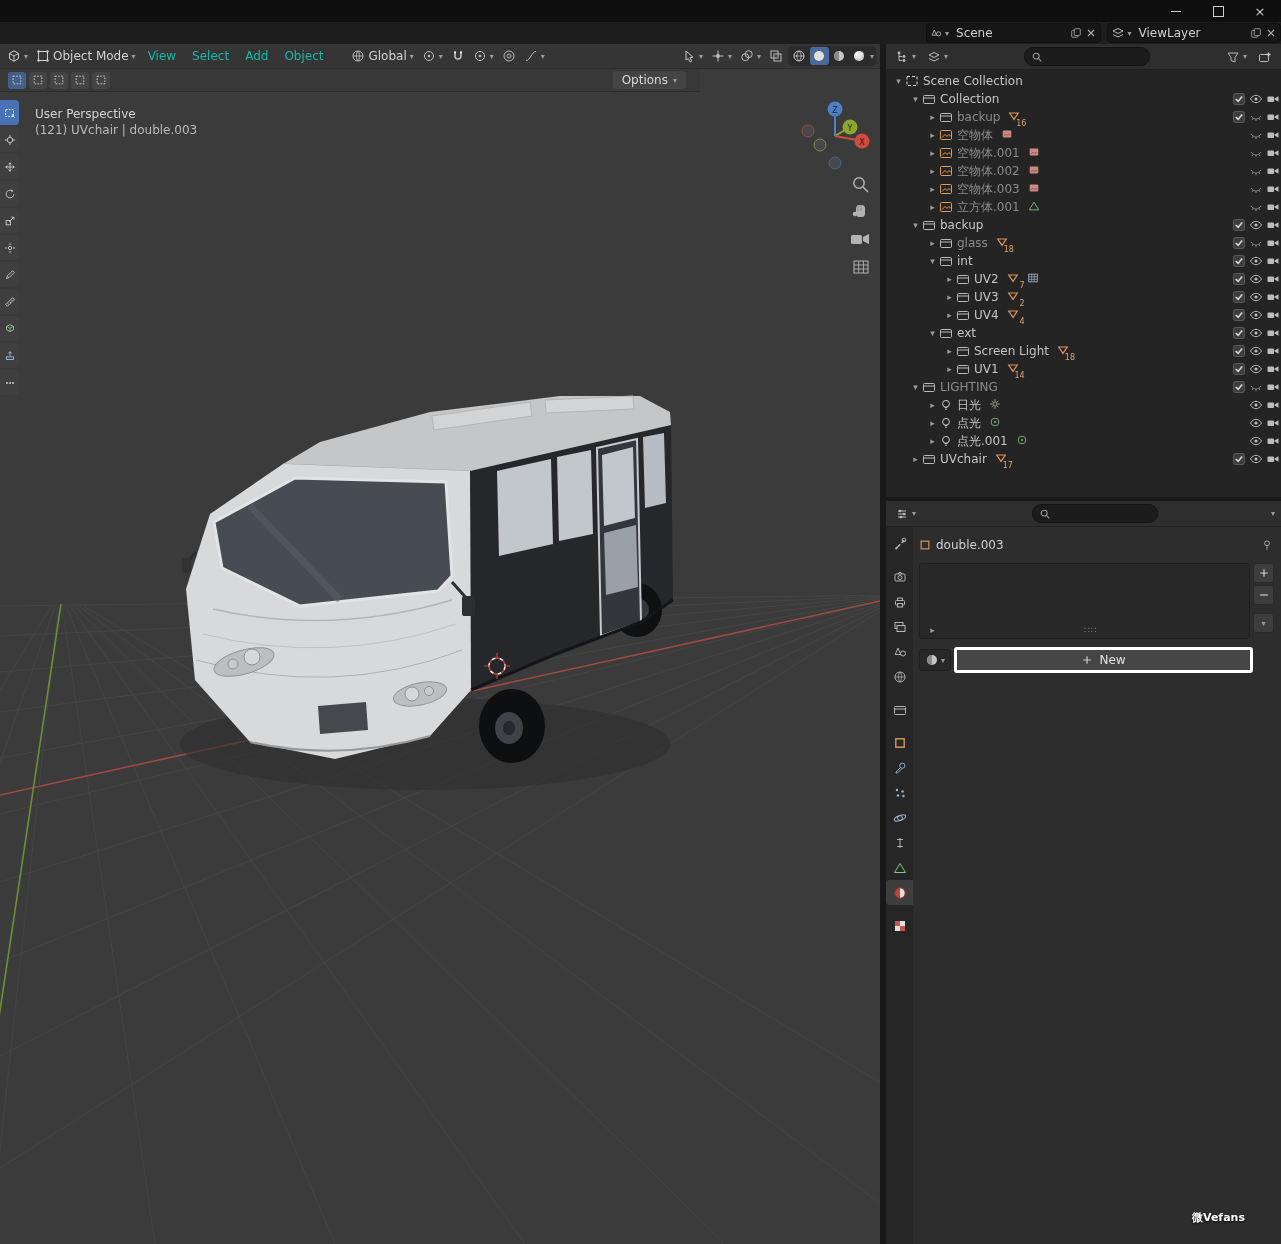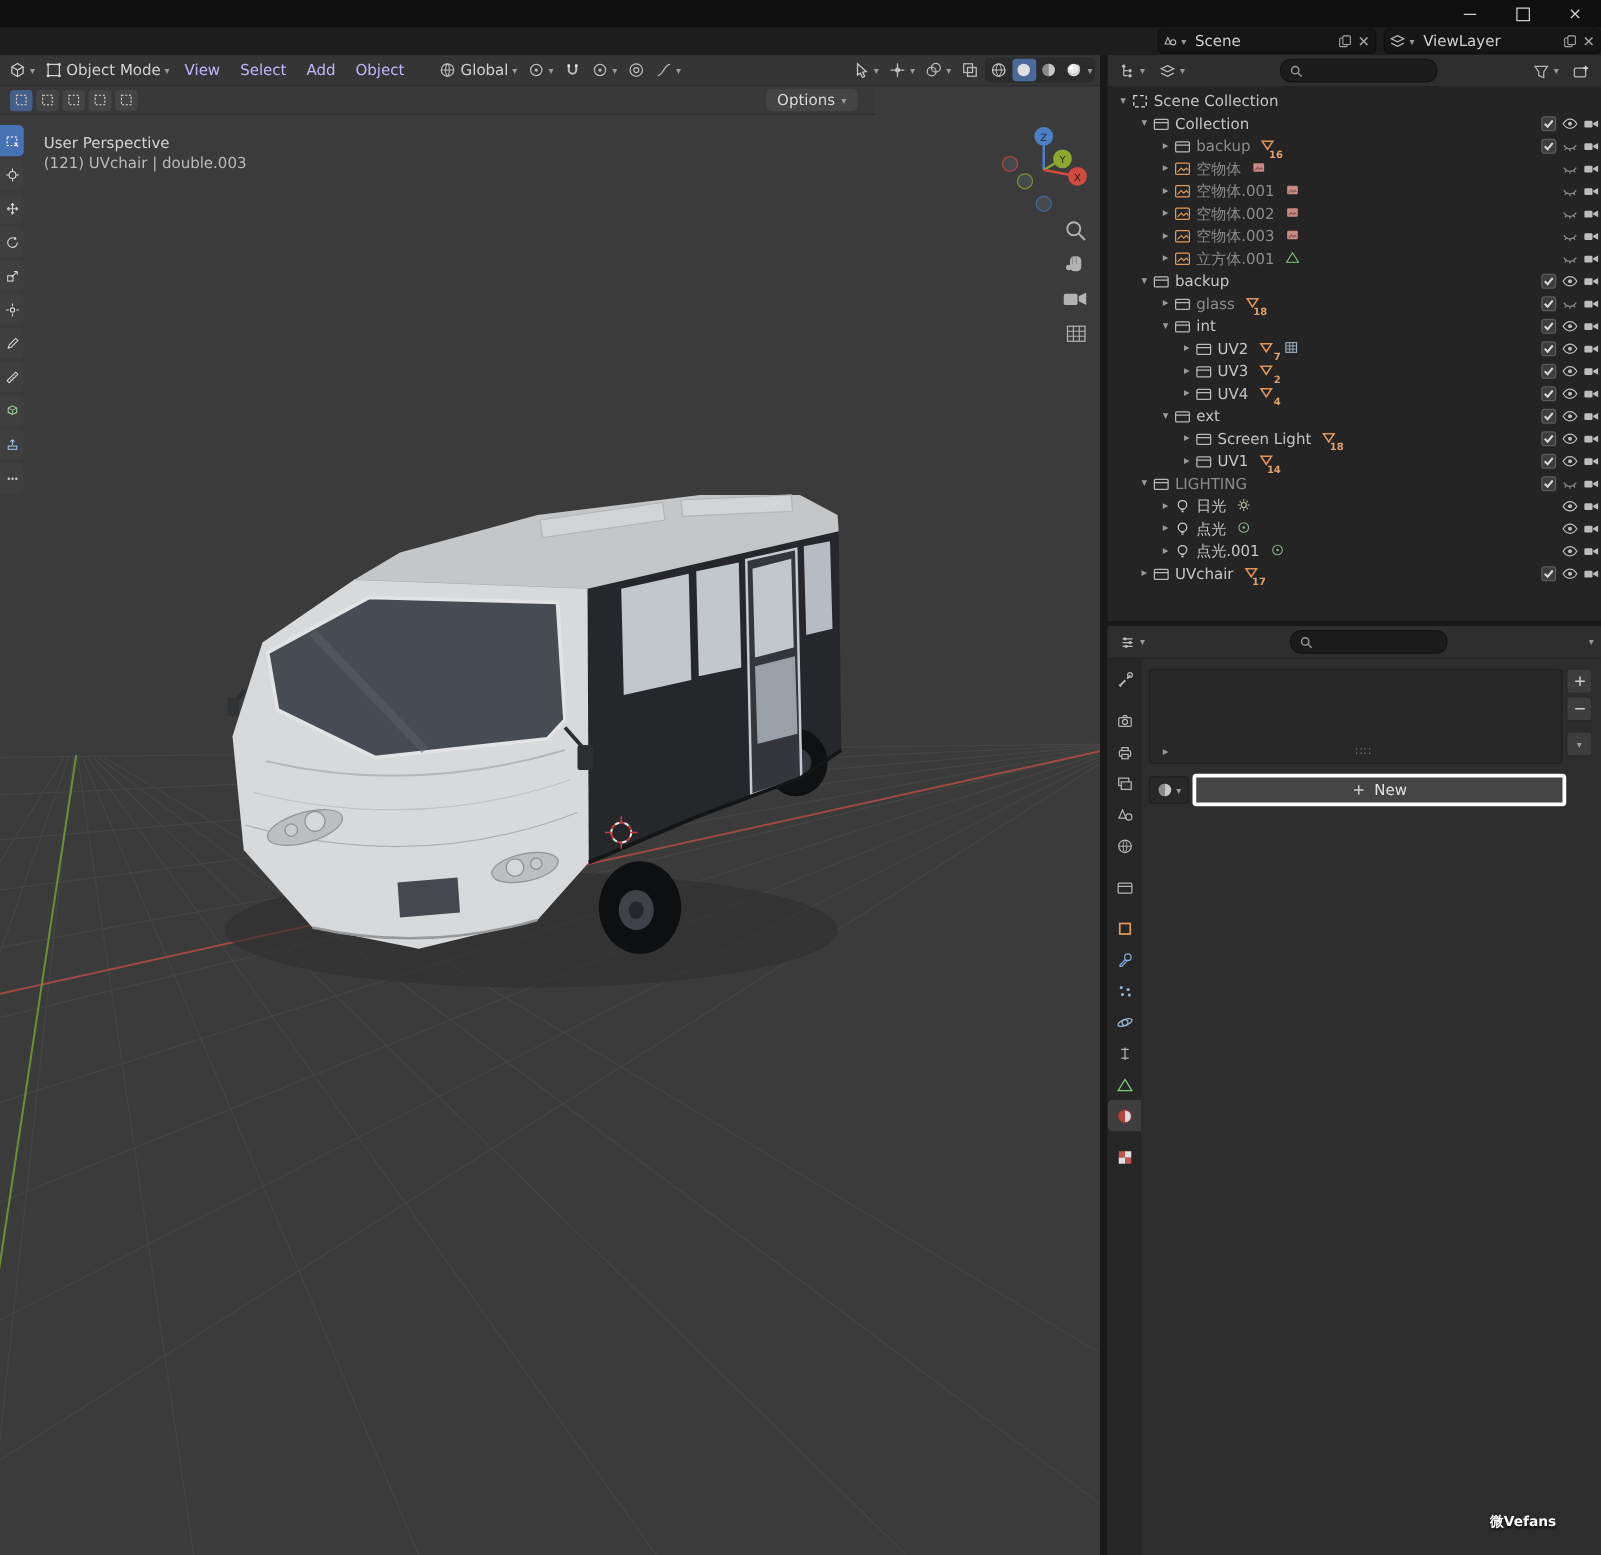--- a/index.html
+++ b/index.html
@@ -19,21 +19,21 @@
   .tb-field .txt{color:#d0d0d0;padding:0 4px;}
   .tb-scene{margin-left:926px;width:168px;}
   .tb-layer{margin-left:6px;width:168px;}
   .icn{display:inline-flex;align-items:center;justify-content:center;line-height:0;}
   .dd{font-size:8px;color:#9a9a9a;}
   .sp{flex:1;}
 
   
   .viewport{position:absolute;left:0;top:44px;width:880px;height:1200px;background:#3b3b3b;overflow:hidden;}
   .vp-header{position:absolute;left:0;top:0;width:880px;height:25px;background:#353535;border-bottom:1px solid #2c2c2c;display:flex;align-items:center;gap:2px;padding:0 4px;box-sizing:border-box;}
-  .vp-header .menu{padding:2px 7px;color:#c4b5fd;}
+  .vp-header .menu{padding:2px 7px;color:#14b8a6;}
   .hbtn{display:inline-flex;align-items:center;gap:3px;padding:2px 3px;border-radius:3px;color:#d2d2d2;}
   .shgroup{display:inline-flex;align-items:center;background:#2b2b2b;border-radius:4px;padding:1px 2px;gap:1px;}
   .shbtn{width:19px;height:18px;display:inline-flex;align-items:center;justify-content:center;border-radius:3px;}
   .shbtn.active{background:#4b6a9b;}
   .vp-tools{position:absolute;left:0;top:25px;width:700px;height:23px;background:#383838;border-bottom:1px solid #2e2e2e;display:flex;align-items:center;padding:0 8px;box-sizing:border-box;gap:3px;}
   .modebtn{width:18px;height:17px;display:inline-flex;align-items:center;justify-content:center;border-radius:3px;background:#444;}
   .modebtn.active{background:#44608a;}
   .optbtn{margin-left:auto;margin-right:6px;display:inline-flex;align-items:center;gap:5px;background:#444444;border-radius:4px;padding:2px 9px;color:#d8d8d8;}
   .vp-canvas{position:absolute;left:0;top:48px;width:880px;height:1152px;}
   .vp-overlay{position:absolute;left:35px;top:62px;color:#d4d4d4;line-height:16px;pointer-events:none;}
@@ -46,21 +46,21 @@
   .vdiv{position:absolute;left:880px;top:44px;width:6px;height:1200px;background:#191919;}
   .outliner{position:absolute;left:886px;top:44px;width:395px;height:453px;background:#242424;overflow:hidden;}
   .ol-header{height:25px;background:#2e2e2e;border-bottom:1px solid #202020;display:flex;align-items:center;gap:5px;padding:0 6px;}
   .searchbox{display:flex;align-items:center;gap:4px;background:#1c1c1c;border:1px solid #141414;border-radius:9px;height:17px;padding:0 6px;width:112px;}
   .ol-body{padding-top:2px;}
   .ol-row{height:18px;display:flex;align-items:center;}
   .exp{width:13px;font-size:9px;color:#9a9a9a;text-align:center;flex:0 0 13px;}
   .lbl{margin-left:4px;color:#c5c5c5;white-space:nowrap;}
   .lbl.dim{color:#8b8b8b;}
   .badge{position:relative;margin-left:3px;}
-  .badge i{position:absolute;right:-6px;bottom:-3px;font-style:normal;font-size:8px;color:#dfa268;font-weight:bold;}
+  .badge i{position:absolute;right:-6px;bottom:-3px;font-style:normal;font-size:8px;color:#dfa268;}
   .after{margin-left:8px;}
   .olsp{flex:1;}
   .tg{width:17px;flex:0 0 17px;display:flex;justify-content:center;}
   .hdiv{position:absolute;left:886px;top:497px;width:395px;height:4px;background:#191919;}
 
   
   .props{position:absolute;left:886px;top:501px;width:395px;height:743px;background:#2d2d2d;overflow:hidden;}
   .pr-header{height:25px;background:#2e2e2e;border-bottom:1px solid #222;display:flex;align-items:center;gap:6px;padding:0 6px;}
   .tabstrip{position:absolute;left:0;top:26px;bottom:0;width:27px;background:#262626;display:flex;flex-direction:column;align-items:center;padding-top:4px;}
   .tab{width:27px;height:25px;display:flex;align-items:center;justify-content:center;}
@@ -1332,20 +1332,35 @@
         <div class="tab gap">
           <svg width="14" height="14" viewBox="0 0 14 14" fill="none" xmlns="http://www.w3.org/2000/svg">
             <rect x="2" y="2" width="5" height="5" fill="#c4564e"></rect>
             <rect x="7" y="7" width="5" height="5" fill="#c4564e"></rect>
             <rect x="7" y="2" width="5" height="5" fill="#e0e0e0"></rect>
             <rect x="2" y="7" width="5" height="5" fill="#e0e0e0"></rect>
           </svg>
         </div>
       </div>
     <div class="pr-content">
+      <div class="crumb">
+        <span id="ic-crumbobj" class="icn">
+            <svg width="12" height="12" viewBox="0 0 14 14" fill="none" xmlns="http://www.w3.org/2000/svg">
+              <rect x="2.5" y="2.5" width="9" height="9" stroke="#de9a5a" stroke-width="1.3"></rect>
+            </svg>
+          </span>
+        <span>double.003</span>
+        <span class="sp"></span>
+        <span id="ic-pin" class="icn">
+            <svg width="12" height="12" viewBox="0 0 14 14" fill="none" xmlns="http://www.w3.org/2000/svg">
+              <circle cx="7" cy="5" r="2.8" stroke="#b5b5b5"></circle>
+              <path d="M7 8v4.5" stroke="#b5b5b5"></path>
+            </svg>
+          </span>
+      </div>
       <div class="slotwrap">
         <div class="slotlist">
           <div class="slotfoot">
             <span class="exp">▸</span>
             <span class="grip">∷∷</span>
           </div>
         </div>
         <div class="sidecol">
           <span class="sbtn">
               <span id="ic-plus" class="icn">

